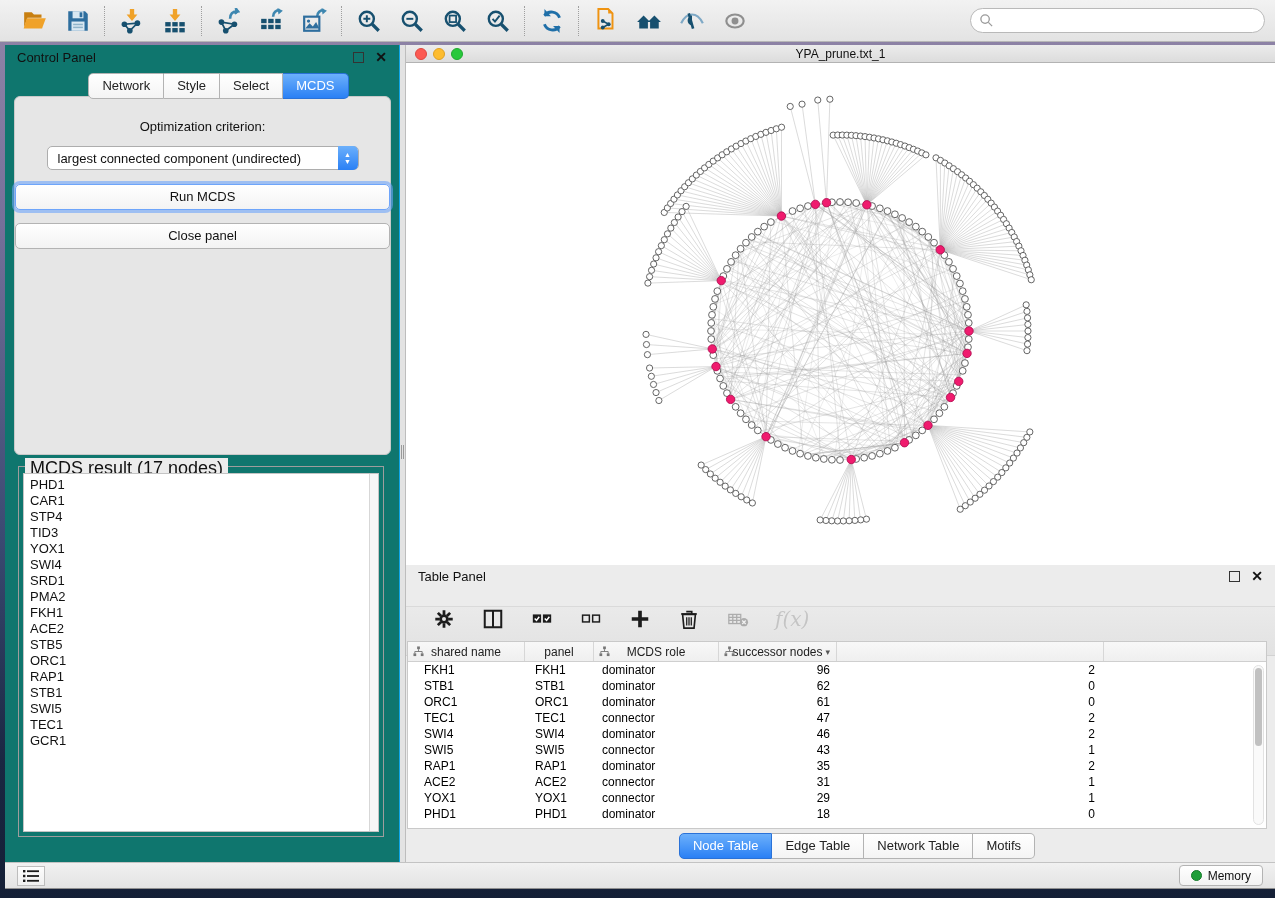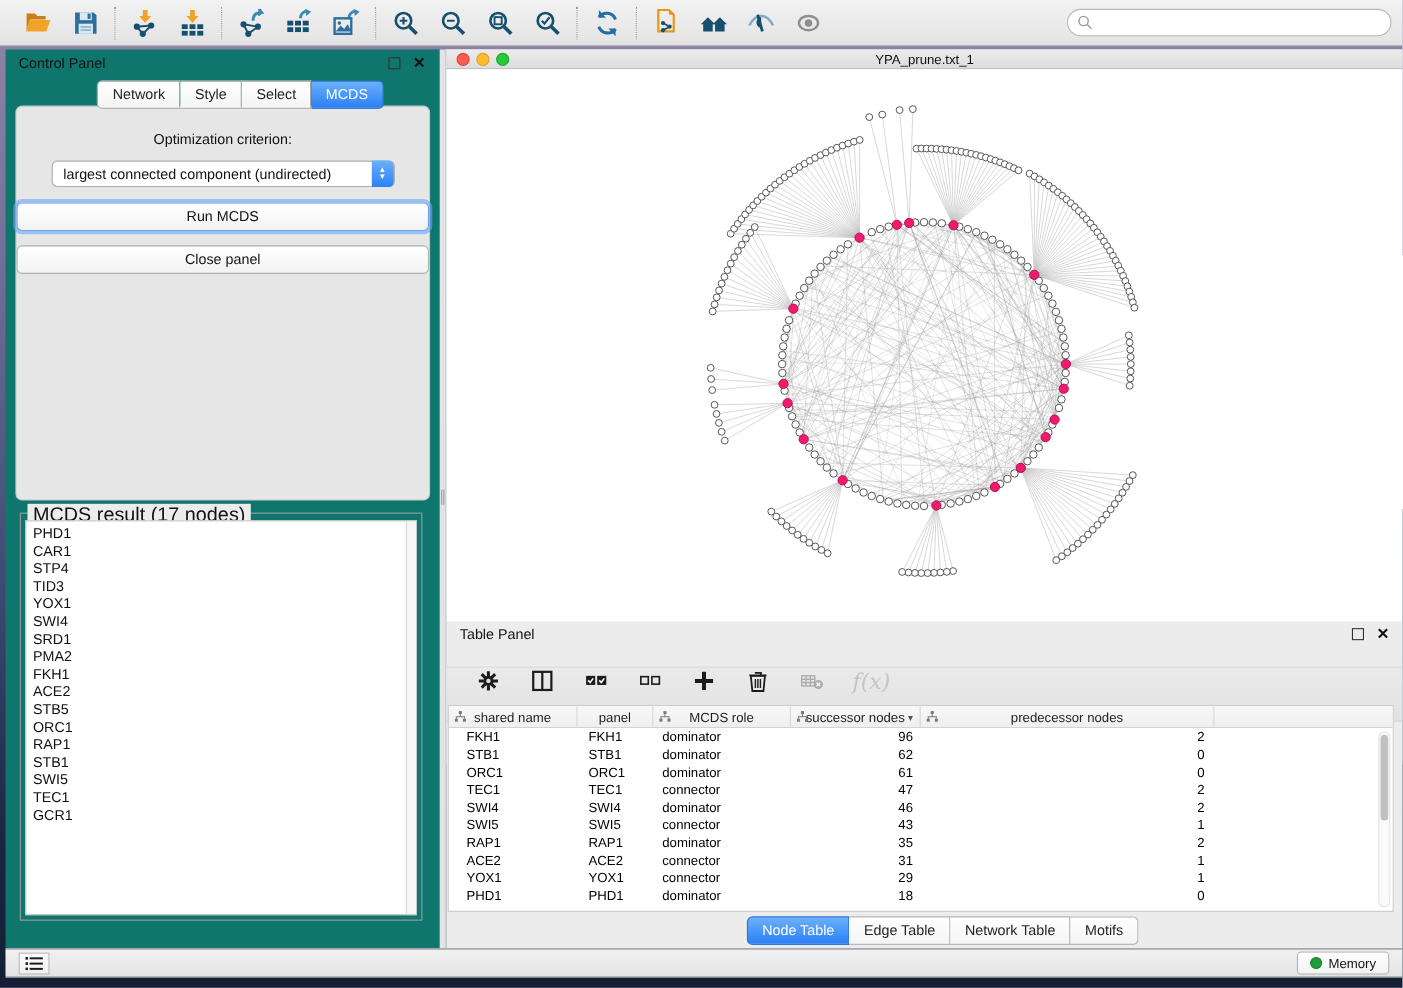--- a/index.html
+++ b/index.html
@@ -1179,29 +1179,20 @@
       <div class="th">
         <svg viewBox="0 0 12 12">
             <rect x="4.5" y="0.5" width="3" height="3" fill="#777"></rect>
             <rect x="0.5" y="8" width="3" height="3" fill="#777"></rect>
             <rect x="8.5" y="8" width="3" height="3" fill="#777"></rect>
             <path d="M6 3.5v2.5M2 8V6h8v2" stroke="#777" fill="none"></path>
           </svg>
         <span>successor nodes</span>
         <span class="sort">▾</span>
       </div>
-      <div class="th">
-        <svg viewBox="0 0 12 12">
-            <rect x="4.5" y="0.5" width="3" height="3" fill="#777"></rect>
-            <rect x="0.5" y="8" width="3" height="3" fill="#777"></rect>
-            <rect x="8.5" y="8" width="3" height="3" fill="#777"></rect>
-            <path d="M6 3.5v2.5M2 8V6h8v2" stroke="#777" fill="none"></path>
-          </svg>
-        <span>predecessor nodes</span>
-      </div>
       <div class="th"></div>
     </div>
     <div id="table-rows">
         <div class="trow">
           <div class="td">FKH1</div>
           <div class="td">FKH1</div>
           <div class="td">dominator</div>
           <div class="td">96</div>
           <div class="td">2</div>
           <div class="td"></div>

